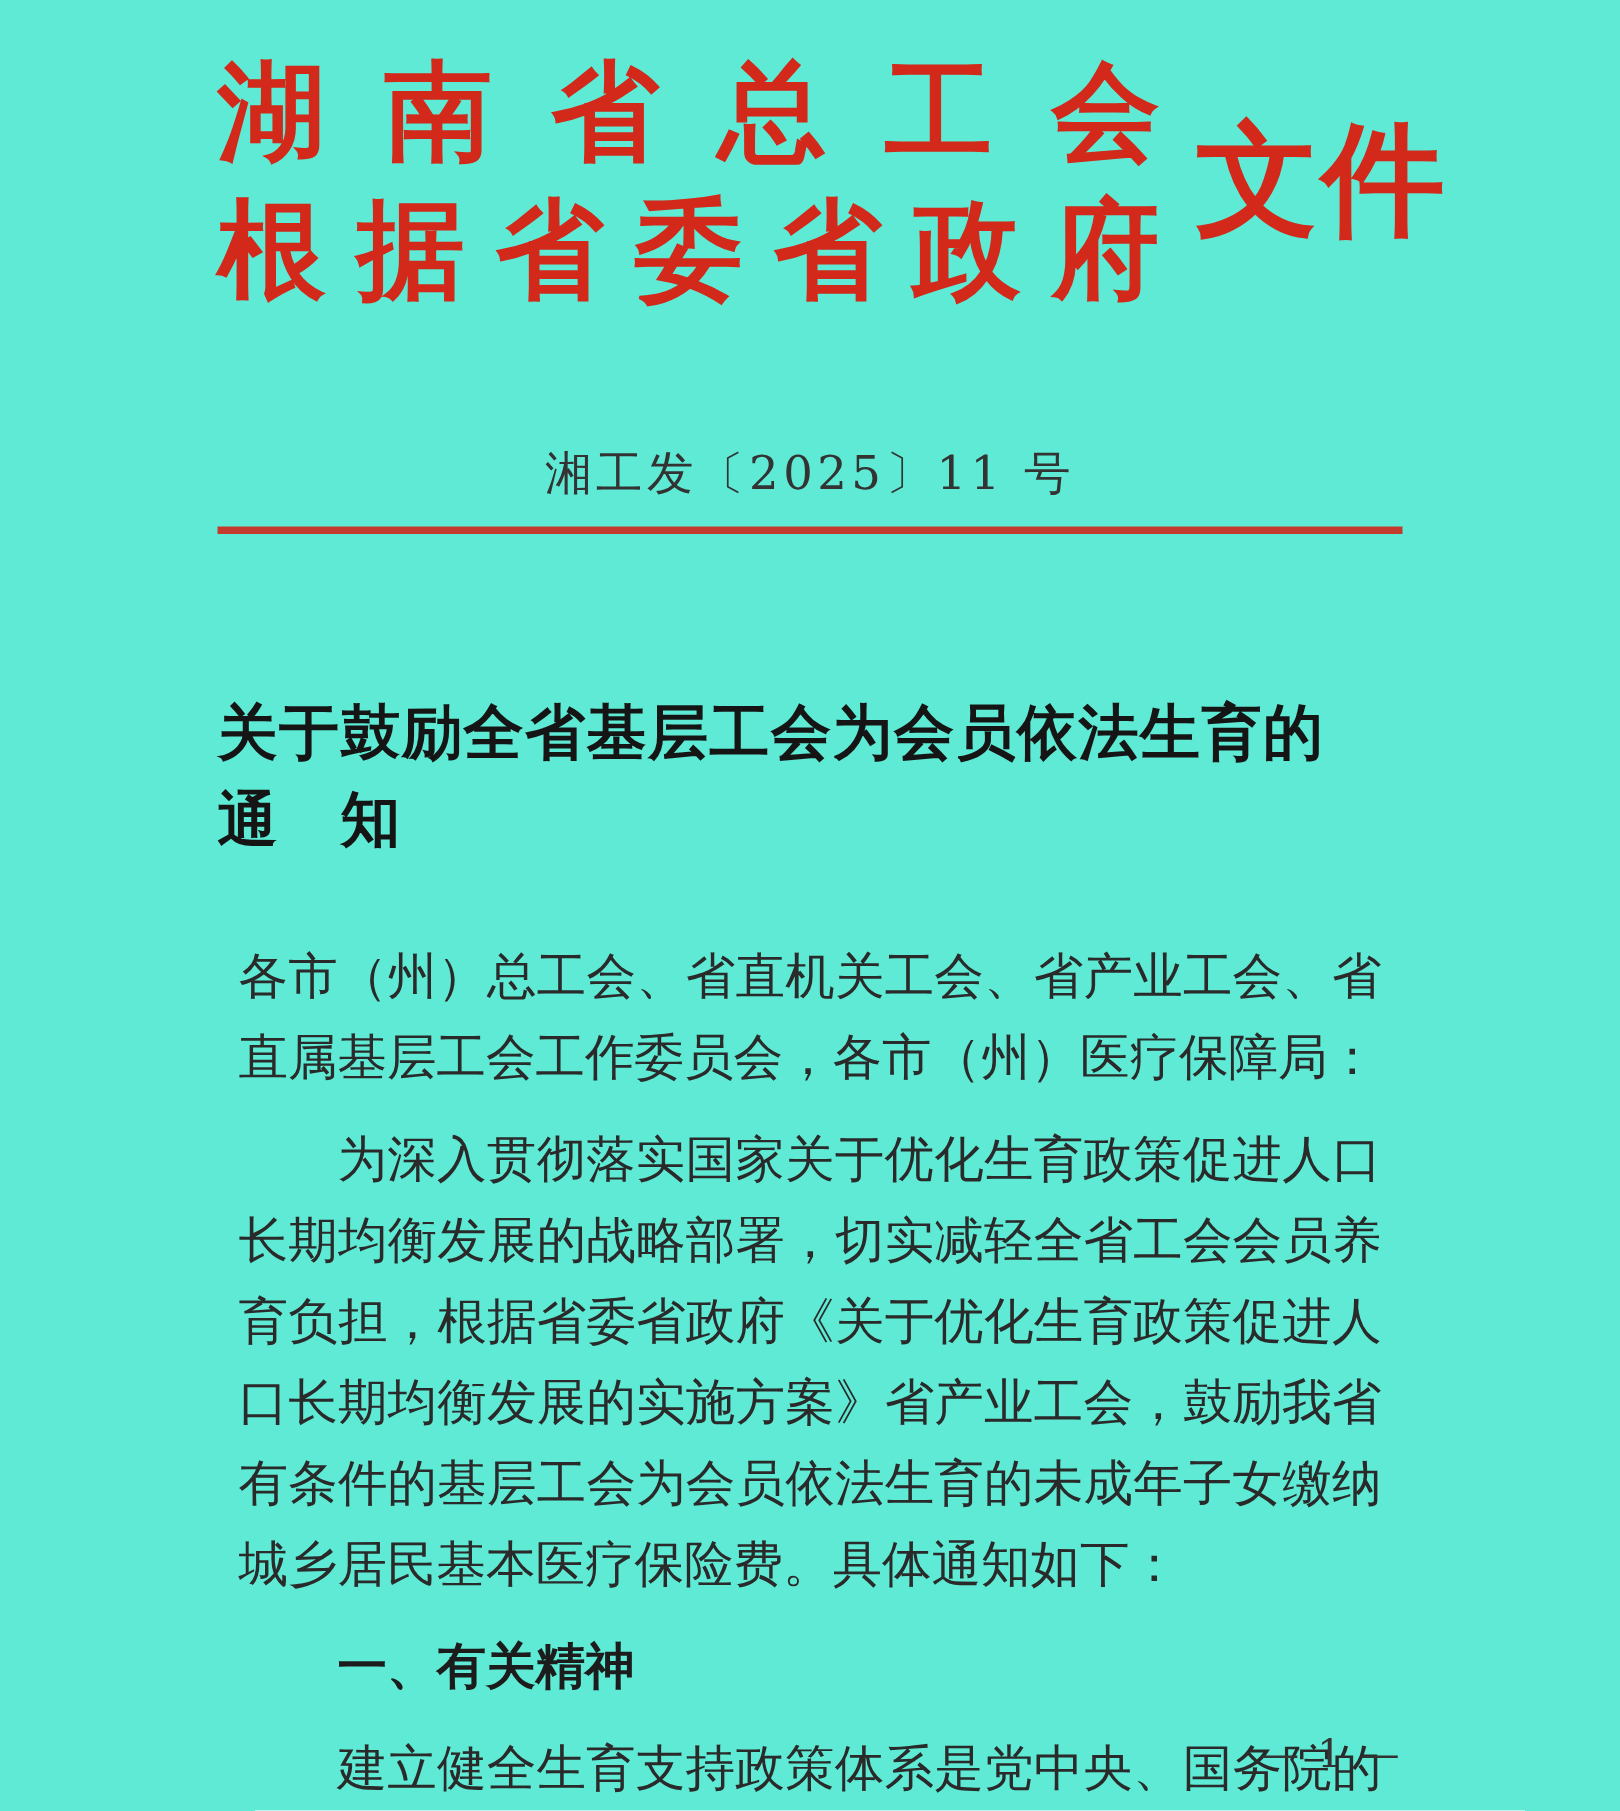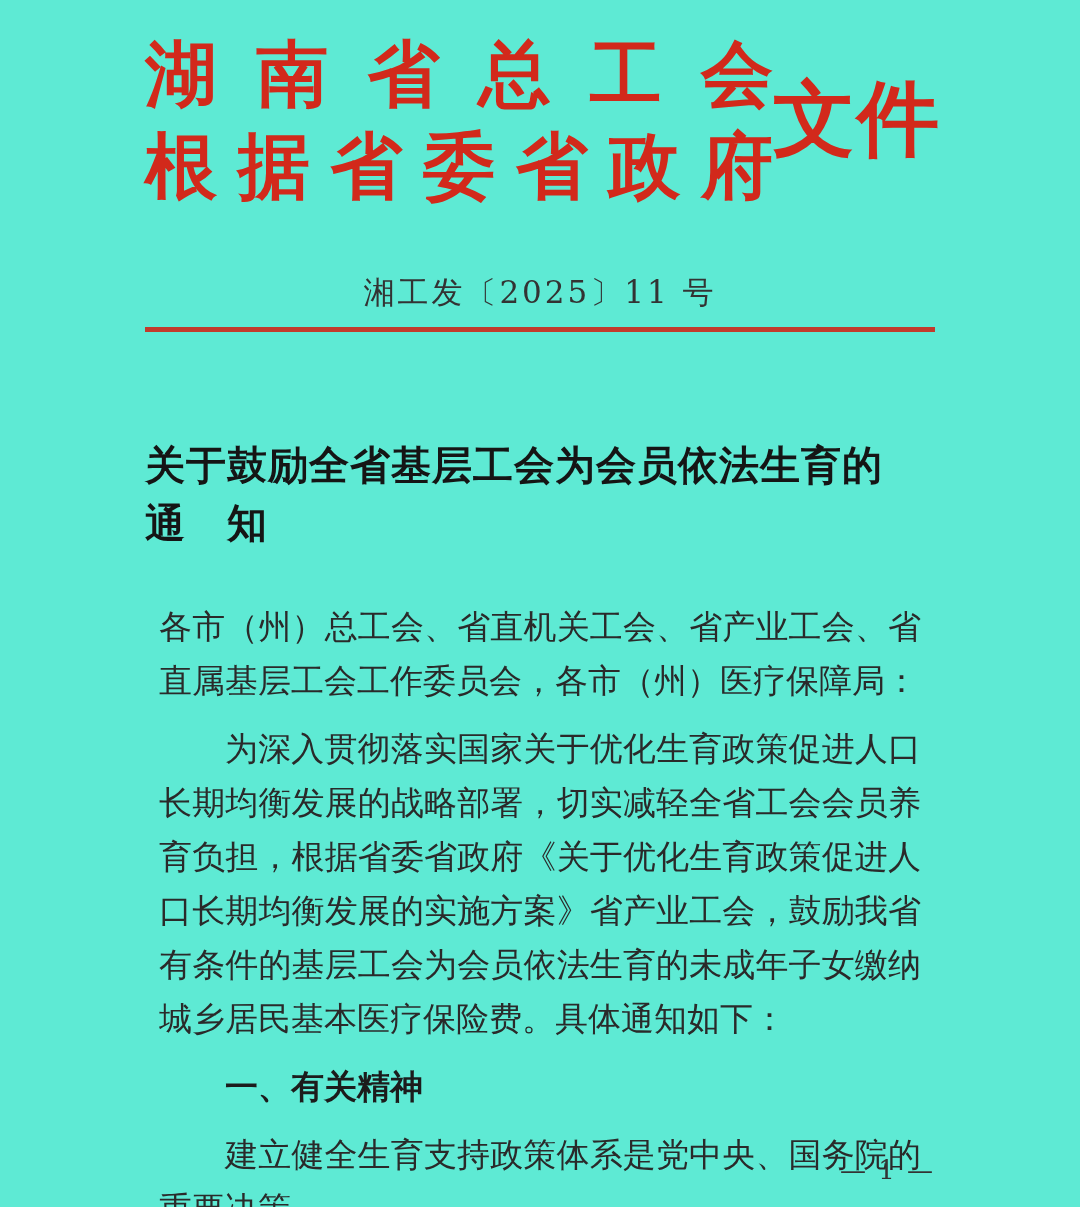--- a/index.html
+++ b/index.html
@@ -34,29 +34,28 @@
     line-height: 92px;
     text-align: justify;
     text-align-last: justify;
     white-space: nowrap;
   }
   .doc-type {
     color: var(--header-red, #d2291b);
     font-weight: 700;
     font-size: 82px;
     line-height: 1;
-    margin-left: 0;
+    margin-left: 24px;
     letter-spacing: 2px;
     white-space: nowrap;
-    font-family: Liberation Serif, serif;
   }
 
   
   .doc-number {
-    margin-top: 62px;
+    margin-top: 86px;
     text-align: center;
     font-size: 31px;
     line-height: 37px;
     letter-spacing: 3px;
     color: #333333;
   }
   .red-rule {
     margin-top: 16px;
     height: 5px;
     background: var(--rule-red, #c23b2c);

